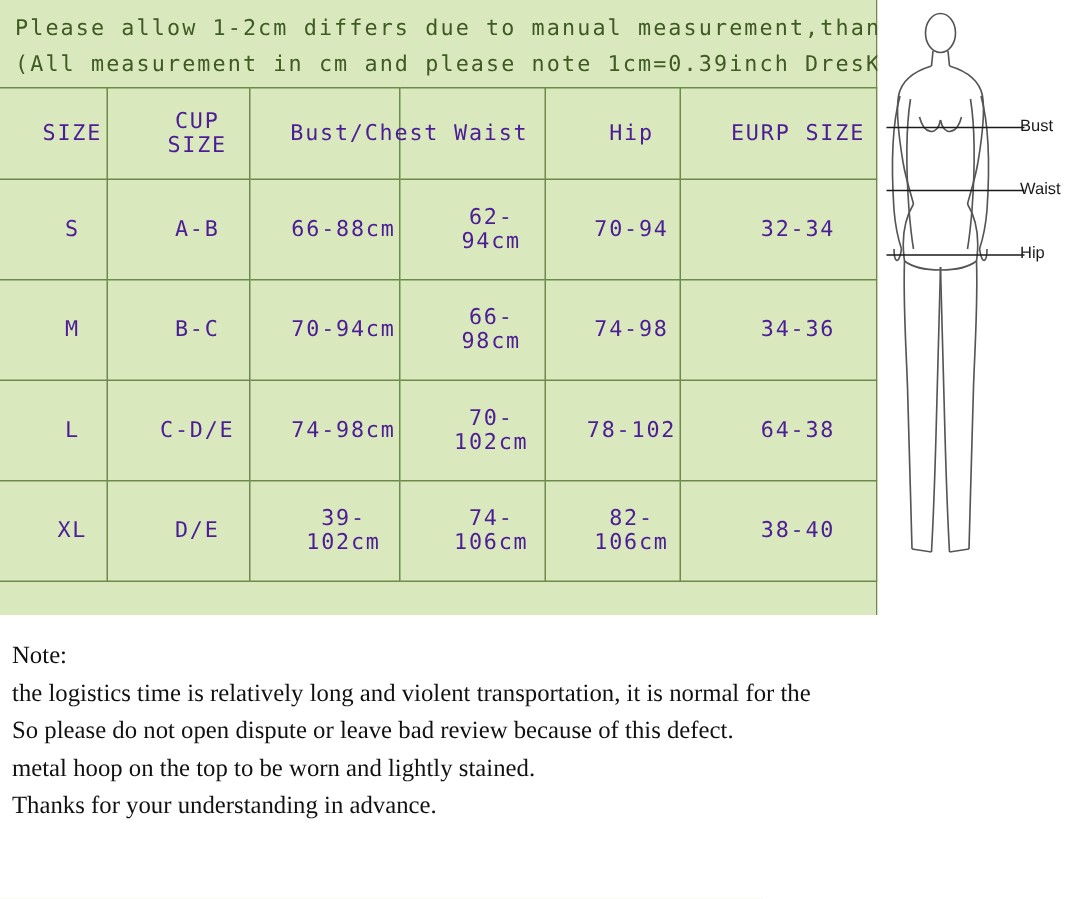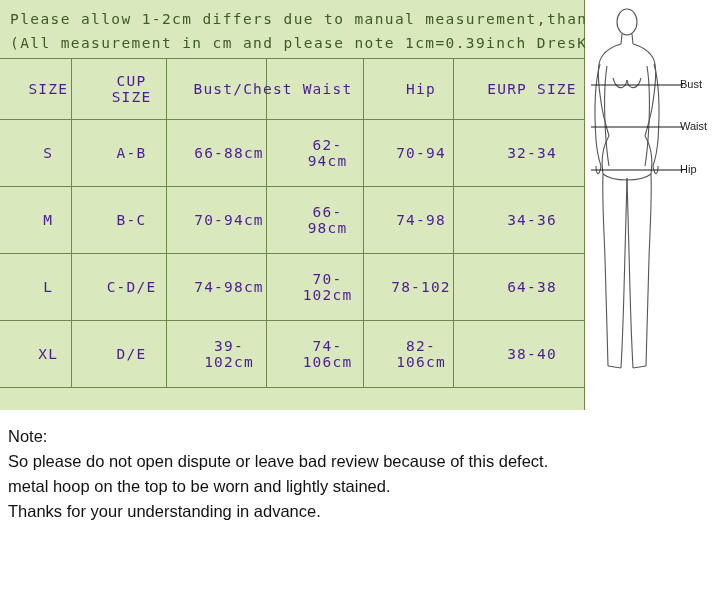--- a/index.html
+++ b/index.html
@@ -92,21 +92,21 @@
     left: 0;
     top: 410px;
     width: 718px;
     height: 189px;
     background: #ffffff;
     box-sizing: border-box;
     padding: 14px 10px 0 8px;
     color: #111111;
     font-size: 16.5px;
     line-height: 1.52;
-    font-family: Liberation Sans, sans-serif;
+    font-family: Liberation Serif, serif;
   }
   .note p { margin: 0; }
 </style>
 </head>
 <body>
 
 <div class="page">
 
   <div class="chart-wrap">
 
@@ -215,18 +215,19 @@
       </g>
     </svg>
 
     <div class="fig-label" style="left:95px; top:78px;">Bust</div>
     <div class="fig-label" style="left:95px; top:120px;">Waist</div>
     <div class="fig-label" style="left:95px; top:163px;">Hip</div>
   </div>
 
   <div class="note">
     <p>Note:</p>
+    <p>the logistics time is relatively long and violent transportation, it is normal for the</p>
     <p>So please do not open dispute or leave bad review because of this defect.</p>
     <p>metal hoop on the top to be worn and lightly stained.</p>
     <p>Thanks for your understanding in advance.</p>
   </div>
 
 </div>
 
 </body></html>

